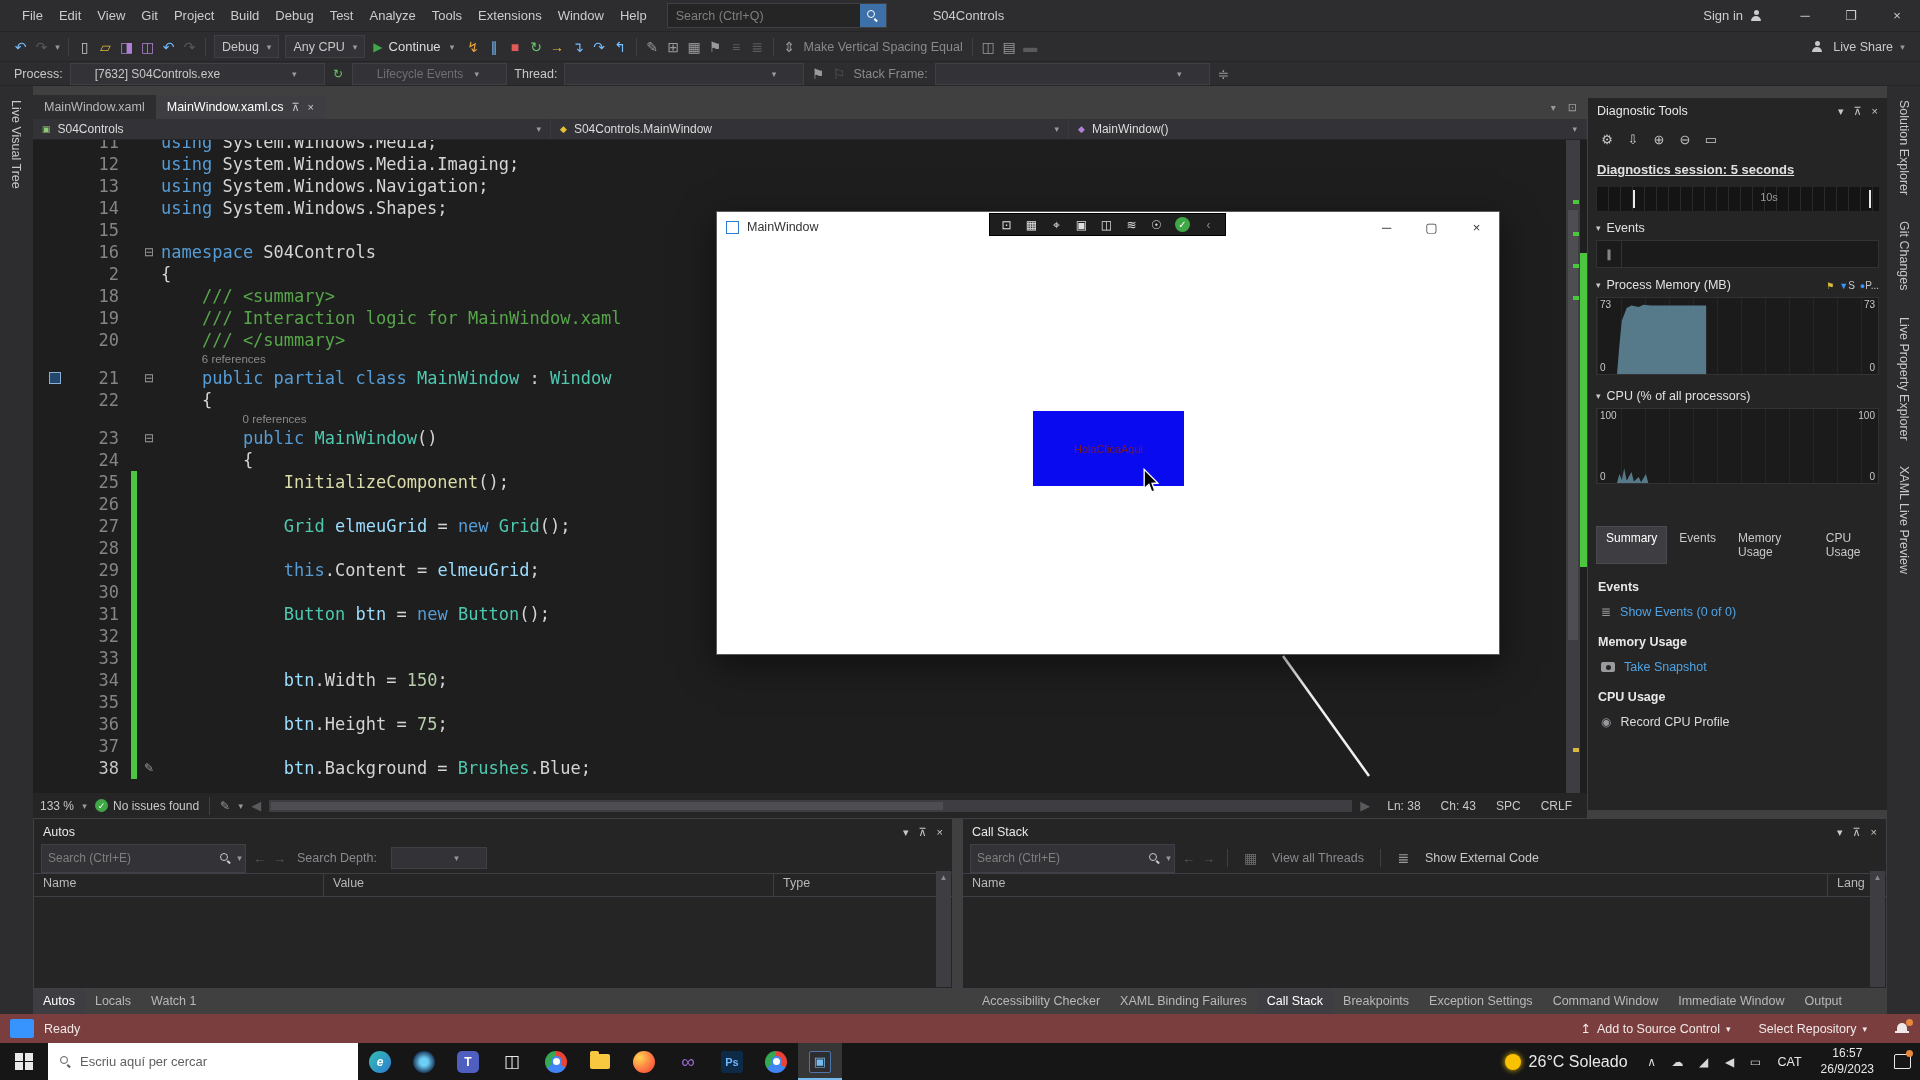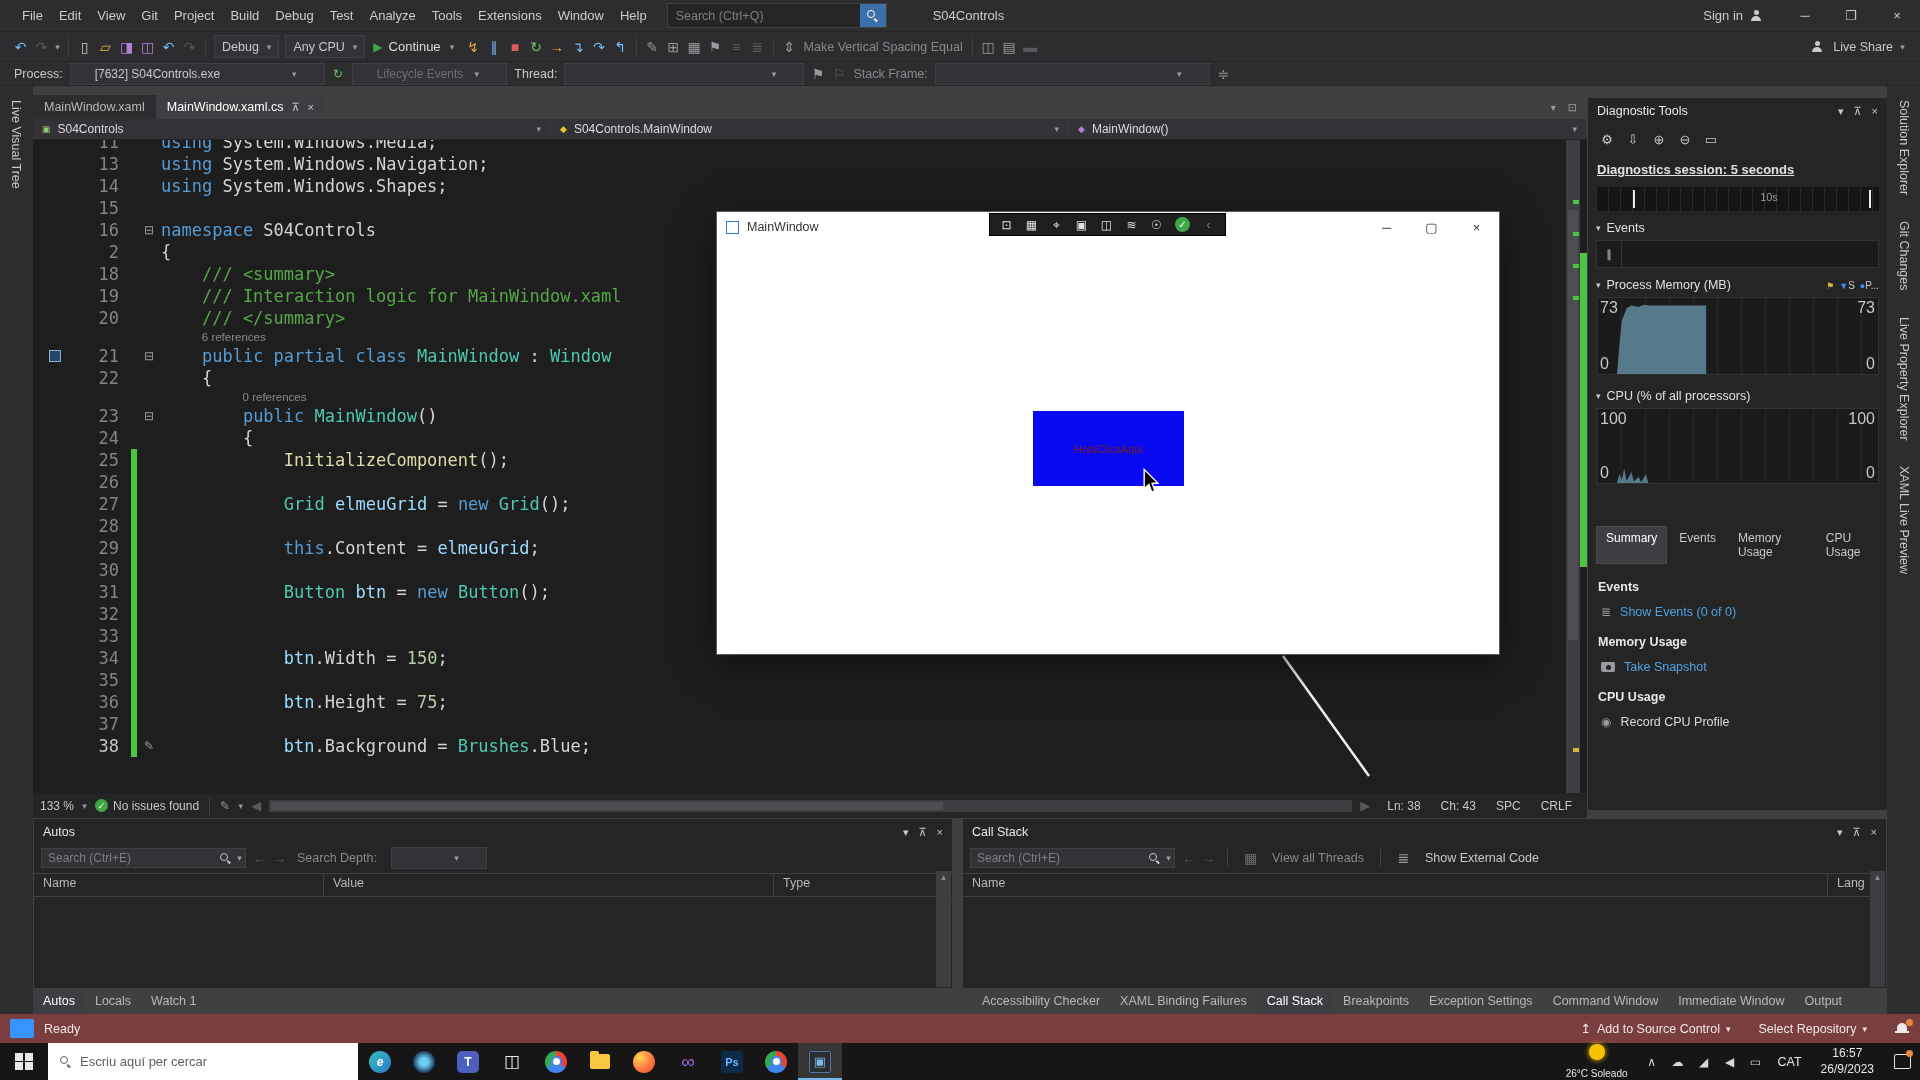--- a/index.html
+++ b/index.html
@@ -97,39 +97,39 @@
   .sec-h{display:flex;align-items:center;gap:6px;margin:10px 8px 0;font-size:12.5px;color:#E0E0E0;}
   .tri{font-size:9px;color:#C8C8C8;}
   .legend{margin-left:auto;display:flex;align-items:center;gap:5px;font-size:10px;color:#C8C8C8;}
   .lg i{font-style:normal;font-size:9px;}
   .elane{margin:5px 8px 0;height:28px;display:flex;}
   .pbox{width:26px;background:#1B1B1C;border:1px solid #333;display:flex;align-items:center;justify-content:center;color:#C8C8C8;font-size:11px;box-sizing:border-box;}
   .lane{flex:1;background:#1B1B1C;border:1px solid #333;border-left:none;box-sizing:border-box;}
   .chartwrap{position:relative;margin:5px 8px 0;height:78px;background:#1B1B1C;border:1px solid #333;box-sizing:border-box;
              background-image:repeating-linear-gradient(90deg,#26262a 0 1px,transparent 1px 24px);}
   .chartwrap svg{position:absolute;left:20px;right:20px;top:0;bottom:0;width:calc(100% - 40px);height:100%;}
-  .axl{position:absolute;font-size:16px;color:#C8C8C8;}
+  .axl{position:absolute;font-size:10px;color:#C8C8C8;}
   .lt{left:3px;top:1px}.lb{left:3px;bottom:1px}.rt{right:3px;top:1px}.rb{right:3px;bottom:1px}
   .diag-tabs{display:flex;margin:42px 0 0 8px;gap:2px;}
   .dtab{padding:4px 9px;font-size:12px;color:#C8C8C8;border:1px solid transparent;}
   .dtab.active{background:#3E3E42;color:#fff;border-color:#4A4A50;}
   .sum-h{font-weight:bold;color:#E8E8E8;font-size:12.5px;margin:16px 0 0 10px;}
   .sum-row{display:flex;align-items:center;gap:9px;margin:11px 0 0 13px;font-size:12.5px;color:#DCDCDC;}
   .link{color:#4FA3E3;}
   .sumico{color:#9A9A9E;font-size:12px;}
   .cam{width:14px;height:10px;background:#9A9A9E;border-radius:2px;position:relative;display:inline-block;}
   .cam::after{content:"";position:absolute;left:4.5px;top:2.5px;width:5px;height:5px;border-radius:50%;background:#252526;}
 
   
   .bottom{position:absolute;left:33px;top:818px;width:1854px;height:196px;}
   .panel{position:absolute;top:0;height:171px;background:#252526;border:1px solid #3F3F46;box-sizing:border-box;}
   .panel.autos{left:0;width:920px;}
   .panel.callstack{left:929px;width:925px;}
   .ptoolbar{height:26px;display:flex;align-items:center;gap:7px;padding:0 7px;}
-  .psearch{width:205px;height:20px;background:#333337;border:1px solid #3F3F46;display:flex;align-items:center;box-sizing:border-box;}
+  .psearch{width:205px;height:29px;background:#333337;border:1px solid #3F3F46;display:flex;align-items:center;box-sizing:border-box;}
   .psearch .ph{flex:1;color:#7F7F7F;font-size:12px;padding-left:6px;white-space:nowrap;overflow:hidden;}
   .psearch .icon-mag{color:#C8C8C8;margin:0 3px;flex:none;}
   .arr{color:#5A5A5E;font-size:13px;}
   .cols{height:22px;display:flex;border-top:1px solid #3F3F46;border-bottom:1px solid #3F3F46;font-size:12.5px;color:#B8B8B8;margin-top:2px;}
   .colc{padding:2px 9px;border-right:1px solid #3F3F46;box-sizing:border-box;white-space:nowrap;overflow:hidden;}
   .pbody{height:95px;}
   .pvsb{position:absolute;right:1px;top:52px;bottom:1px;width:15px;background:#3E3E42;color:#8A8A8A;text-align:center;font-size:8px;padding-top:2px;box-sizing:border-box;}
   .btabs{position:absolute;top:171px;left:0;right:0;height:25px;display:flex;}
   .btab-group{display:flex;position:absolute;top:0;height:100%;}
   .btab{padding:5px 10px;color:#B8B8B8;font-size:12.5px;white-space:nowrap;}
@@ -161,21 +161,21 @@
   .tb-taskview .tbg{background:none;color:#E8E8E8;font-size:17px;}
   .tb-chrome .tbg{background:conic-gradient(#EA4335 0 33%,#4285F4 33% 66%,#34A853 66% 100%);}
   .tb-chrome .tbg::after{content:"";position:absolute;left:5.5px;top:5.5px;width:7px;height:7px;border-radius:50%;background:#fff;border:2px solid #4285F4;}
   .tb-explorer .tbg{background:#F8C940;border-radius:2px;width:20px;height:15px;}
   .tb-explorer .tbg::before{content:"";position:absolute;top:-3px;left:0;width:9px;height:4px;background:#F8C940;border-radius:2px 2px 0 0;}
   .tb-firefox .tbg{background:radial-gradient(circle at 30% 30%,#FFD54F,#FF7043 60%,#E64A19);}
   .tb-vs .tbg{background:none;color:#9B6BD3;font-size:19px;}
   .tb-ps .tbg{background:#0D2A47;color:#6FB6FF;border-radius:3px;font-size:11px;font-weight:bold;}
   .tb-app .tbg{background:#2D2D30;border:1px solid #4F76A8;color:#76B9ED;border-radius:2px;font-size:13px;}
   .tray{margin-left:auto;display:flex;align-items:center;height:100%;}
-  .weather{display:flex;align-items:center;gap:8px;padding:0 11px;color:#E8E8E8;font-size:10px;white-space:nowrap;flex-direction:column;}
+  .weather{display:flex;align-items:center;gap:8px;padding:0 11px;color:#E8E8E8;font-size:16px;white-space:nowrap;}
   .sun{width:16px;height:16px;border-radius:50%;background:#F8C200;box-shadow:0 0 5px 1px rgba(248,194,0,.7);flex:none;}
   .tray-ico{width:26px;text-align:center;color:#D8D8D8;font-size:12px;}
   .lang{padding:0 9px;font-size:12.5px;color:#E8E8E8;}
   .clock{text-align:center;font-size:12px;color:#E8E8E8;line-height:1.3;padding:0 10px;white-space:nowrap;}
   .notif{width:36px;height:100%;display:flex;align-items:center;justify-content:center;position:relative;}
   .bubble{width:15px;height:13px;border:1.5px solid #E8E8E8;border-radius:2px 2px 2px 0;}
   .badge{position:absolute;top:7px;right:7px;width:7px;height:7px;border-radius:50%;background:#E8883D;}
 
   
   .appwin{position:absolute;left:716px;top:211px;width:784px;height:444px;background:#FFFFFF;border:1px solid #5A5A5A;box-shadow:0 10px 34px rgba(0,0,0,.5);z-index:10;box-sizing:border-box;}
@@ -382,20 +382,27 @@
       <div class="code-host">
           <div class="code-row">
             <span class="gl"></span>
             <span class="ln">11</span>
             <span class="cb"></span>
             <span class="fold"></span>
             <span class="ct"><span class="tk-k">using</span><span class="tk-p"> System.Windows.Media;</span></span>
           </div>
           <div class="code-row">
             <span class="gl"></span>
+            <span class="ln">12</span>
+            <span class="cb"></span>
+            <span class="fold"></span>
+            <span class="ct"><span class="tk-k">using</span><span class="tk-p"> System.Windows.Media.Imaging;</span></span>
+          </div>
+          <div class="code-row">
+            <span class="gl"></span>
             <span class="ln">13</span>
             <span class="cb"></span>
             <span class="fold"></span>
             <span class="ct"><span class="tk-k">using</span><span class="tk-p"> System.Windows.Navigation;</span></span>
           </div>
           <div class="code-row">
             <span class="gl"></span>
             <span class="ln">14</span>
             <span class="cb"></span>
             <span class="fold"></span>

